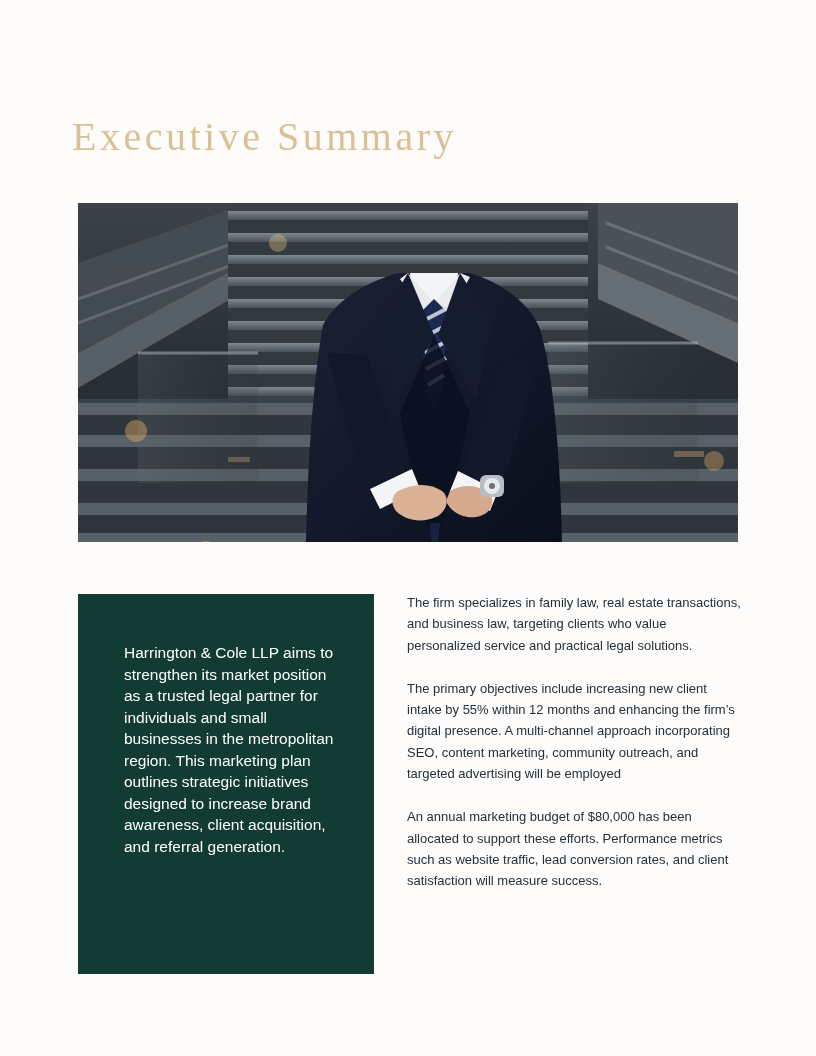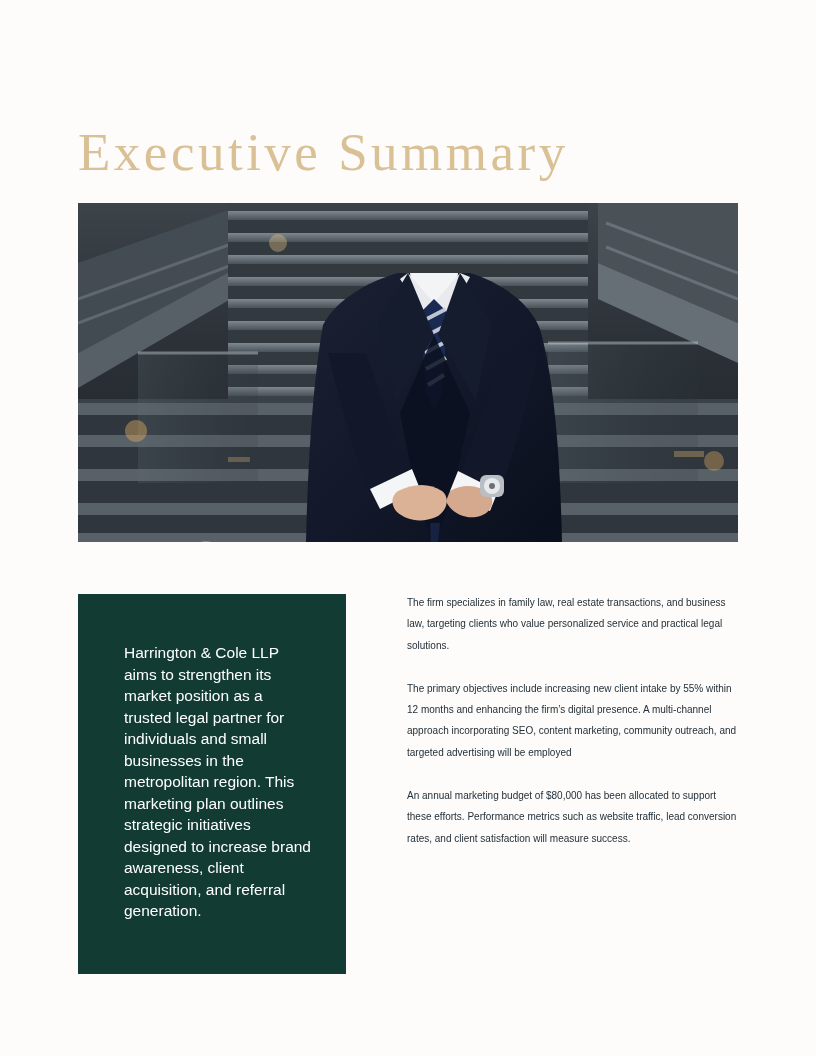--- a/index.html
+++ b/index.html
@@ -16,24 +16,24 @@
   }
   .page {
     position: absolute;
     inset: 0;
     background: #fdfcfa;
   }
 
   
   .page-title {
     position: absolute;
-    left: 78px;
+    left: 72px;
     top: 86px;
     font-family: "Liberation Serif", serif;
-    font-size: 53px;
+    font-size: 40px;
     letter-spacing: 3.5px;
     color: #d9c195;
     font-weight: 400;
     white-space: nowrap;
   }
 
   
   .hero {
     position: absolute;
     left: 78px;
@@ -43,21 +43,21 @@
     overflow: hidden;
     background: #2b2f33;
   }
   .hero svg { display: block; }
 
   
   .callout {
     position: absolute;
     left: 78px;
     top: 594px;
-    width: 268px;
+    width: 296px;
     height: 380px;
     background: #123b34;
     box-sizing: border-box;
     padding: 48px 34px 30px 46px;
   }
   .callout p {
     margin: 0;
     color: #ffffff;
     font-size: 15.5px;
     line-height: 21.5px;
@@ -67,21 +67,21 @@
   
   .body-col {
     position: absolute;
     left: 407px;
     top: 592px;
     width: 335px;
   }
   .body-col p {
     margin: 0 0 22px 0;
     color: #24303a;
-    font-size: 10px;
+    font-size: 13px;
     line-height: 21.3px;
   }
   .body-col p:last-child { margin-bottom: 8px; }
 </style>
 </head>
 <body>
 
 <div class="page">
 
   <h1 class="page-title">Executive Summary</h1>

